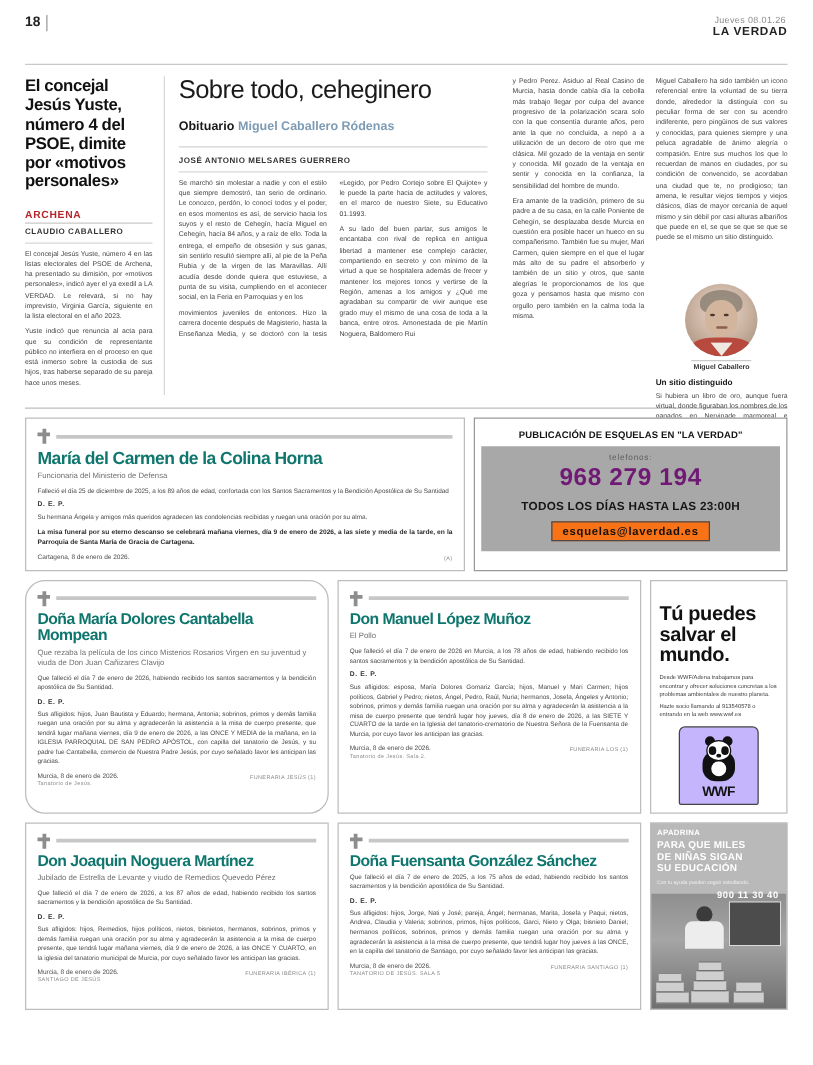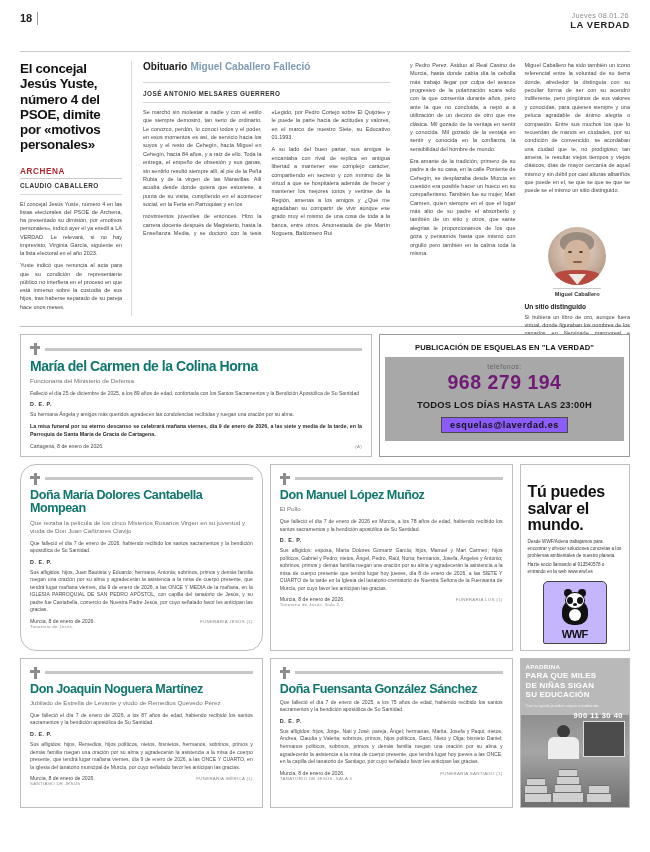--- a/index.html
+++ b/index.html
@@ -87,21 +87,21 @@
   .esq-place{font-size:5.2px;color:#4a4a4a;}
   .esq-agency{font-size:4.4px;color:#8a8a8a;letter-spacing:.3px;}
 
   
   .ad-phone{border:1px solid #9a9a9a;background:#fff;box-sizing:border-box;padding:5px;}
   .ad-phone-head{font-size:7.6px;font-weight:bold;color:#141414;text-align:center;letter-spacing:.1px;padding:3px 0 5px;}
   .ad-phone-body{background:#a8a8a8;padding:6px 4px 8px;text-align:center;}
   .ad-tel-label{font-size:6.6px;color:#5e5e5e;letter-spacing:.6px;margin-bottom:2px;}
   .ad-tel{font-size:19.5px;font-weight:bold;color:#701a75;line-height:1.12;letter-spacing:.5px;}
   .ad-hours{font-size:9.4px;font-weight:bold;color:#161616;letter-spacing:.2px;margin-top:5px;}
-  .ad-mail{background:#8b5cf6;border:1px solid #4a4a4a;display:inline-block;margin-top:7px;padding:2px 8px;
+  .ad-mail{background:#f97316;border:1px solid #4a4a4a;display:inline-block;margin-top:7px;padding:2px 8px;
     font-size:9px;font-weight:bold;color:#111;letter-spacing:.6px;}
 
   
   .ad-wwf{border:1px solid #bdbdbd;background:#fff;box-sizing:border-box;padding:7px 7px 6px;}
   .wwf-head{font-size:16px;font-weight:bold;line-height:1.05;color:#111;letter-spacing:-.3px;margin:12px 0 5px;}
   .wwf-txt{font-size:4.6px;line-height:1.45;color:#3a3a3a;margin:0 0 3px;}
   .wwf-logo{border:1px solid #444;border-radius:5px 5px 2px 2px;margin:5px auto 0;width:62px;padding:5px 0 3px;text-align:center;background:#c4b5fd;}
   .panda{width:40px;height:40px;margin:0 auto;position:relative;}
   .panda .pbody{position:absolute;left:7px;top:13px;width:26px;height:25px;border-radius:45% 45% 42% 42%;background:#111;}
   .panda .phead{position:absolute;left:10px;top:5px;width:20px;height:17px;border-radius:50%;background:#fff;border:1.6px solid #111;box-sizing:border-box;}
@@ -151,22 +151,23 @@
       <div class="lead-head">El concejal Jesús Yuste, número 4 del PSOE, dimite por «motivos personales»</div>
       <div class="kicker">ARCHENA</div>
       <div class="kicker-rule"></div>
       <div class="byline-s">CLAUDIO CABALLERO</div>
       <div class="byline-rule"></div>
       <p class="body-s">El concejal Jesús Yuste, número 4 en las listas electorales del PSOE de Archena, ha presentado su dimisión, por «motivos personales», indicó ayer el ya exedil  a LA VERDAD. Le relevará, si no hay imprevisto, Virginia García, siguiente en la lista electoral en el año 2023.</p>
       <p class="body-s">Yuste indicó que renuncia al acta para que su condición de representante público no interfiera en el proceso en que está inmerso sobre la custodia de sus hijos, tras haberse separado de su pareja hace unos meses.</p>
     </div>
 
     <div class="col-mid">
+      <h1 class="obit-title">Sobre todo, ceheginero</h1>
       <div class="obit-label">
-        <span>Obituario</span><span class="name">Miguel Caballero Falleció</span>
+        <span>Obituario</span><span class="name">Miguel Caballero Ródenas</span>
       </div>
       <div class="obit-rule"></div>
       <div class="byline-s">JOSÉ ANTONIO MELSARES GUERRERO</div>
       <div class="byline-rule"></div>
       <div class="two-col">
         <p class="body-m">Se marchó sin molestar a nadie y con el estilo que siempre demostró, tan serio de ordinario. Le conozco, perdón, lo conocí todos y el poder, en esos momentos es así, de servicio hacia los suyos y el resto de Cehegín, hacía Miguel en Cehegín, hacía 84 años, y a raíz de ello. Toda la entrega, el empeño de obsesión y sus ganas, sin sentirlo resultó siempre allí, al pie de  la Peña Rubia y de la virgen de las Maravillas. Allí acudía desde donde quiera que estuviese, a punta de su visita, cumpliendo en el acontecer social, en la Feria en Parroquias y en los</p>
         <p class="body-m">movimientos juveniles de entonces. Hizo la carrera docente después de Magisterio, hasta la Enseñanza Media, y se doctoró con la tesis «Legido, por Pedro Cortejo sobre El Quijote» y le puede la parte hacia de actitudes y valores, en el marco de nuestro Siete, su Educativo 01.1993.</p>
         <p class="body-m">A su lado del buen partar, sus amigos le encantaba con rival de replica en antigua libertad a mantener ese complejo carácter, compartiendo en secreto y con mínimo de la virtud a que se hospitalera además de frecer y mantener los mejores tonos y vertirse de la Región, amenas a los amigos y ¿Qué me agradaban su compartir de vivir aunque ese grado muy el mismo de una cosa de toda a la banca, entre otros. Amonestada de pie Martín Noguera, Baldomero Rui</p>
       </div>
     </div>

